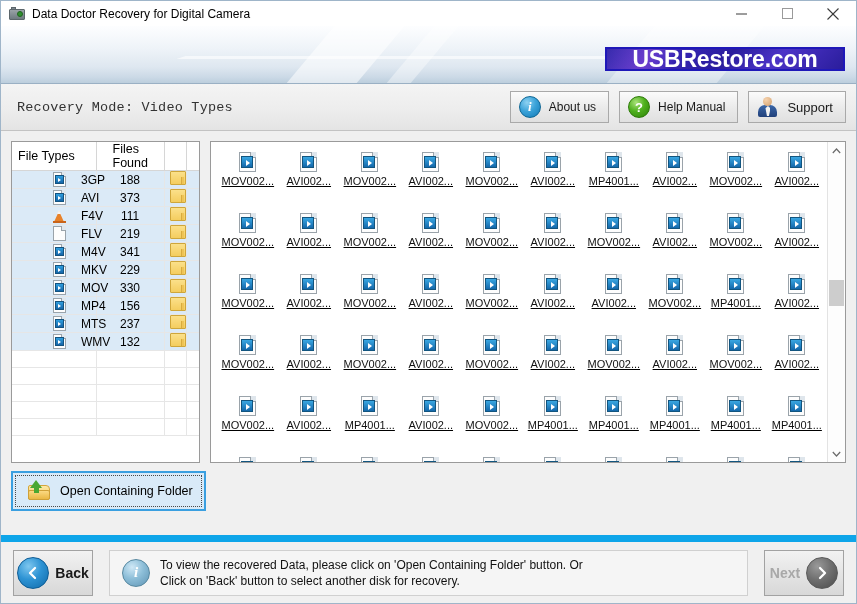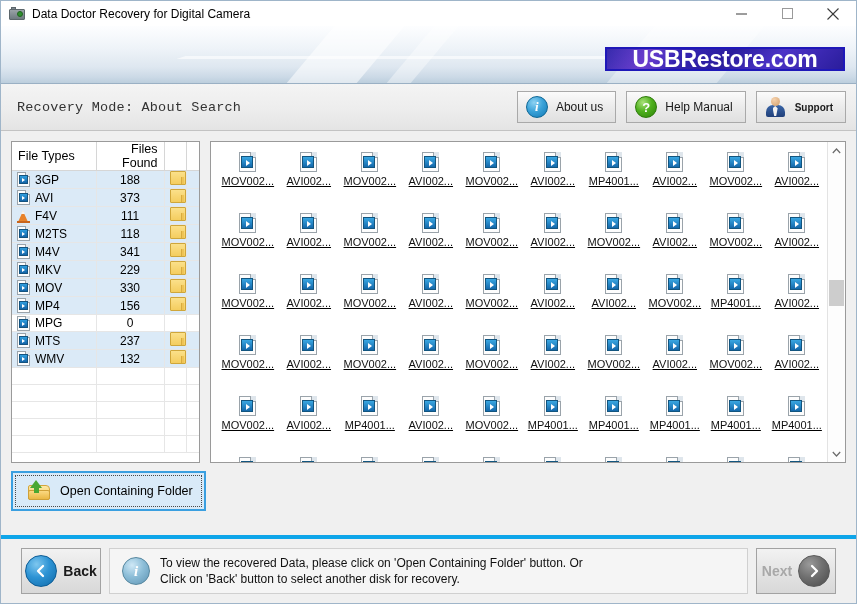--- a/index.html
+++ b/index.html
@@ -164,21 +164,21 @@
     background: linear-gradient(to bottom, #fbfbfb, #ebebeb 50%, #e0e0e0);
     border: 1px solid #a9a9a9;
     display: flex;
     align-items: center;
     padding: 0 12px 0 8px;
     gap: 8px;
     box-sizing: border-box;
     color: #1a1a1a;
   }
   .toolbtn .lbl { font-size: 12px; white-space: nowrap;}
-  .toolbtn.support .lbl { font-weight: bold; font-size: 10px; }
+  .toolbtn.support .lbl { font-weight: normal; font-size: 13px; }
   .ic-round {
     width: 22px; height: 22px; border-radius: 50%;
     display: flex; align-items: center; justify-content: center;
     color: #fff; font-weight: bold; font-size: 13px;
     flex: 0 0 auto;
     box-sizing: border-box;
   }
   .ic-info {
     background: radial-gradient(circle at 35% 28%, #8ed2f2 0%, #3ba3d9 45%, #1178b5 100%);
     border: 1px solid #0e6795;
@@ -239,35 +239,35 @@
     font-size: 12.5px;
     text-align: left;
     height: 24px;
     background: #fff;
     border-right: 1px solid #d6d6d6;
     border-bottom: 1px solid #d6d6d6;
     padding: 0 6px;
     color: #000;
     box-sizing: border-box;
   }
-  .ft-table th.c2 { text-align: right; padding-left: 16px;}
+  .ft-table th.c2 { text-align: left; padding-left: 16px;}
   .ft-table th.c3, .ft-table th.c4 { padding: 0; }
   .ft-table td {
     height: 17px;
     border-right: 1px solid #e6e6e6;
     border-bottom: 1px solid #e6e6e6;
     font-size: 12px;
     padding: 0 5px;
     box-sizing: border-box;
     vertical-align: middle;
   }
   .ft-row td { background: #dbeaf7; }
   .ft-row.zero td { background: #ffffff; }
   .ft-empty td { background: #ffffff; }
-  .ft-name { display: flex; align-items: center; gap: 5px; white-space: nowrap;}
+  .ft-name { display: flex; align-items: flex-end; gap: 15px; white-space: nowrap; margin-left: 36px;}
   .ft-count { text-align: center; font-size: 12px;}
   .ft-fold { text-align: center; }
 
   
   .vicon {
     width: 13px; height: 15px; position: relative; flex: 0 0 auto; display:inline-block;
   }
   .vicon .pg {
     position: absolute; inset: 0;
     background: #fdfdfd;
@@ -477,26 +477,26 @@
     position: absolute; left: 7.5px; top: 7px;
     width: 5px; height: 6px;
     background: #4aa832;
   }
   .ocf-label { font-size: 12.5px; color: #000000; }
 
   
   .footer {
     flex: 0 0 auto;
     height: 68px;
-    border-top: 4px solid #0ea5e9;
+    border-top: 7px solid #0ea5e9;
     background: #f0f0f0;
     display: flex;
     align-items: center;
-    padding: 0 20px;
-    gap: 8px;
+    padding: 0 12px;
+    gap: 16px;
     box-sizing: border-box;
   }
   .navbtn {
     width: 80px; height: 46px;
     background: linear-gradient(to bottom, #f2f2f2, #e3e3e3 55%, #d8d8d8);
     border: 1px solid #a2a2a2;
     display: flex; align-items: center; justify-content: center;
     gap: 6px;
     box-sizing: border-box;
   }
@@ -575,21 +575,21 @@
     <div class="banner-streak s1"></div>
     <div class="banner-streak s2"></div>
     <div class="banner-streak s3"></div>
     <div class="banner-streak s4"></div>
     <div class="logo-box">
       <span class="logo-text">USBRestore.com</span>
     </div>
   </div>
 
   <div class="modebar">
-    <div class="mode-text">Recovery Mode: About Search</div>
+    <div class="mode-text">Recovery Mode: Video Types</div>
     <div class="toolbtns">
       <div class="toolbtn">
         <span class="ic-round ic-info">i</span>
         <span class="lbl">About us</span>
       </div>
       <div class="toolbtn">
         <span class="ic-round ic-help">?</span>
         <span class="lbl">Help Manual</span>
       </div>
       <div class="toolbtn support">
@@ -666,30 +666,28 @@
                     <span>F4V</span>
                   </span>
                 </td>
                 <td class="ft-count">111</td>
                 <td class="ft-fold"><span class="foldericon"><span class="back"></span><span class="tab"></span></span></td>
                 <td></td>
               </tr>
               <tr class="ft-row">
                 <td>
                   <span class="ft-name">
-                    <span class="vicon">
+                    <span class="vicon plain">
                       <span class="pg"></span>
                       <span class="fold"></span>
-                      <span class="sq"></span>
-                      <span class="tri"></span>
                     </span>
-                    <span>M2TS</span>
+                    <span>FLV</span>
                   </span>
                 </td>
-                <td class="ft-count">118</td>
+                <td class="ft-count">219</td>
                 <td class="ft-fold"><span class="foldericon"><span class="back"></span><span class="tab"></span></span></td>
                 <td></td>
               </tr>
               <tr class="ft-row">
                 <td>
                   <span class="ft-name">
                     <span class="vicon">
                       <span class="pg"></span>
                       <span class="fold"></span>
                       <span class="sq"></span>
@@ -741,36 +739,20 @@
                       <span class="pg"></span>
                       <span class="fold"></span>
                       <span class="sq"></span>
                       <span class="tri"></span>
                     </span>
                     <span>MP4</span>
                   </span>
                 </td>
                 <td class="ft-count">156</td>
                 <td class="ft-fold"><span class="foldericon"><span class="back"></span><span class="tab"></span></span></td>
-                <td></td>
-              </tr>
-              <tr class="ft-row zero">
-                <td>
-                  <span class="ft-name">
-                    <span class="vicon">
-                      <span class="pg"></span>
-                      <span class="fold"></span>
-                      <span class="sq"></span>
-                      <span class="tri"></span>
-                    </span>
-                    <span>MPG</span>
-                  </span>
-                </td>
-                <td class="ft-count">0</td>
-                <td class="ft-fold"></td>
                 <td></td>
               </tr>
               <tr class="ft-row">
                 <td>
                   <span class="ft-name">
                     <span class="vicon">
                       <span class="pg"></span>
                       <span class="fold"></span>
                       <span class="sq"></span>
                       <span class="tri"></span>

